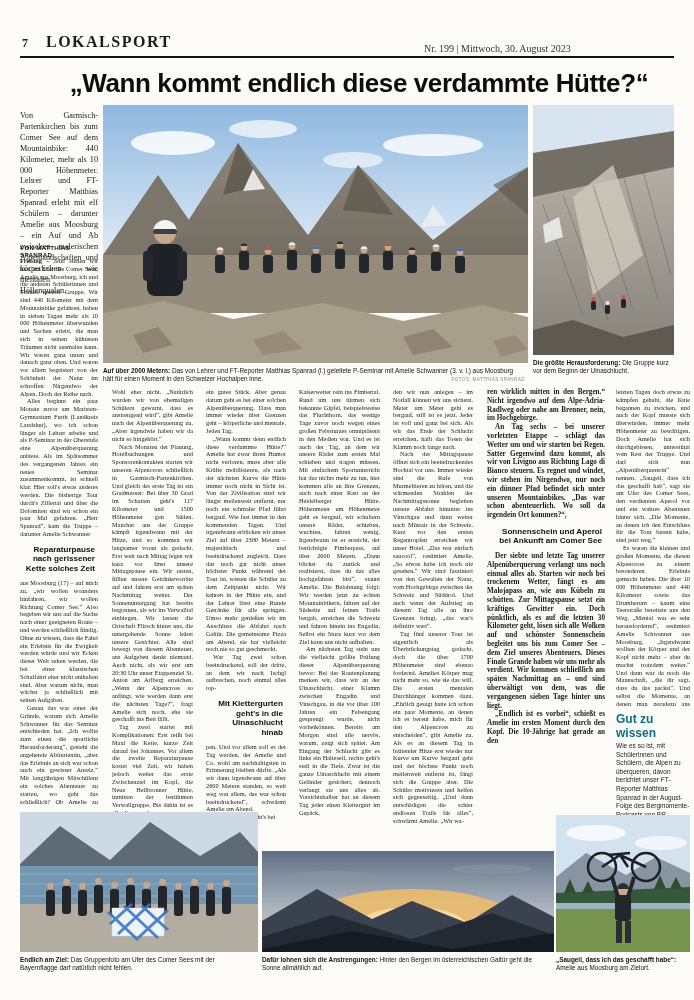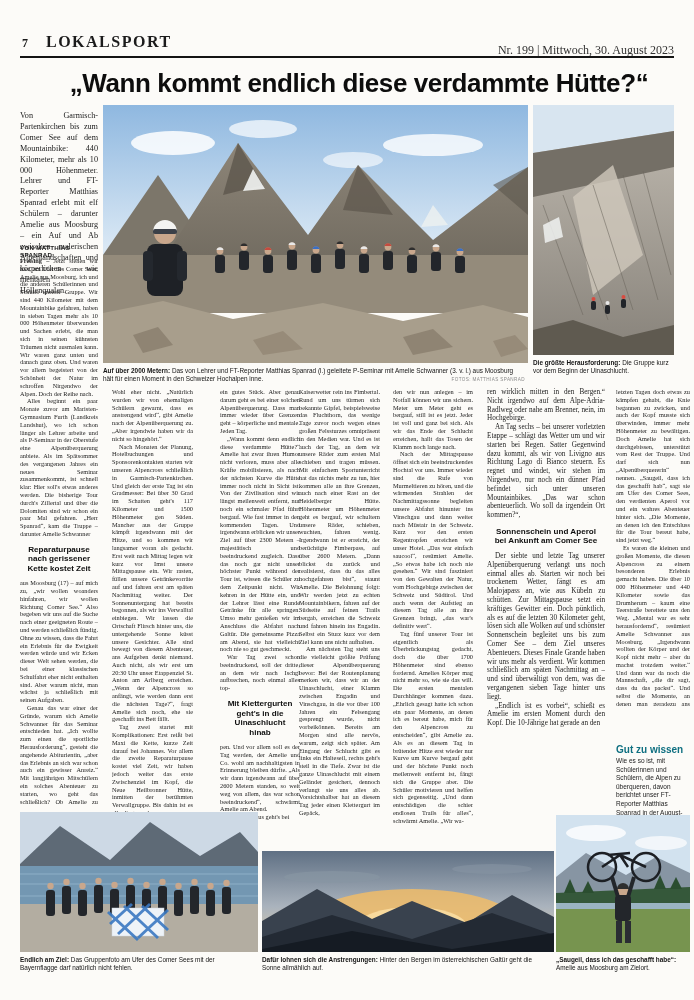--- a/index.html
+++ b/index.html
@@ -2,45 +2,45 @@
 <html lang="de"><head>
 <meta charset="utf-8">
 <style>
   html,body{margin:0;padding:0;background:#e9e7e2;}
   .page{position:relative;width:694px;height:1000px;margin:0 auto;background:#fcfbf8;
         font-family:"Liberation Serif",serif;color:#1b1b1b;overflow:hidden;}
   .abs{position:absolute;}
   
   .pageno{font-size:12px;font-weight:bold;}
   .section{font-size:16px;font-weight:bold;letter-spacing:1.5px;}
-  .issue{font-size:12px;color:#333;text-align:right;}
+  .issue{font-size:10px;color:#333;text-align:left;}
   .head-rule{height:2px;background:#141414;}
   
   .headline{width:694px;text-align:center;font-family:"Liberation Sans",sans-serif;
             font-weight:bold;font-size:26px;letter-spacing:-0.4px;color:#0d0d0d;padding-left:12px;}
   
   .intro{font-size:8.2px;line-height:10.9px;font-weight:normal;text-align:justify;}
   .byline{font-family:"Liberation Sans",sans-serif;font-weight:bold;font-size:6.2px;
           letter-spacing:0.3px;}
   
   .col{font-size:6.3px;line-height:7.8px;text-align:justify;overflow:hidden;hyphens:auto;}
   .col p{margin:0;text-indent:7px;}
   .col p.noindent{text-indent:0;}
   .col p strong{font-weight:bold;}
   .col .subhead{font-family:"Liberation Sans",sans-serif;font-weight:bold;font-size:8.1px;
-                line-height:9.5px;text-align:center;margin:7px 3px 6px;text-indent:0;color:#101010;}
+                line-height:9.5px;text-align:right;margin:7px 3px 6px;text-indent:0;color:#101010;}
   .col-wide{font-size:7.2px;line-height:8.8px;}
-  .col-wide p{text-indent:8px;}
+  .col-wide p{text-indent:8px;font-weight:bold;}
   
   .caption{font-family:"Liberation Sans",sans-serif;font-size:6.4px;line-height:8.4px;color:#141414;text-align:left;}
   .caption strong{font-weight:bold;}
   .credit{font-family:"Liberation Sans",sans-serif;font-size:4.6px;letter-spacing:0.4px;
           color:#8a8a8a;text-align:right;}
   
-  .infobox-title{font-family:"Liberation Sans",sans-serif;font-weight:bold;font-size:10px;margin-top:32px;}
+  .infobox-title{font-family:"Liberation Sans",sans-serif;font-weight:bold;font-size:12px;}
   .infobox-text{font-family:"Liberation Sans",sans-serif;font-size:6.5px;line-height:8.6px;text-align:left;}
   figure{margin:0;}
   figure svg{display:block;}
 </style>
 </head>
 <body>
 
 <div class="page">
 
   <div class="abs pageno" style="left:22px;top:36px;">7</div>
@@ -48,21 +48,21 @@
   <div class="abs issue" style="left:424px;top:43px;width:250px;">Nr. 199 | Mittwoch, 30. August 2023</div>
   <div class="abs head-rule" style="left:20px;top:56px;width:654px;"></div>
 
   <h1 class="abs headline" style="left:0;top:68px;margin:0;">„Wann kommt endlich diese verdammte Hütte?“</h1>
 
   <div class="abs intro" style="left:20px;top:111px;width:78px;">Von Garmisch-Partenkirchen bis zum Comer See auf dem Mountainbike: 440 Kilometer, mehr als 10 000 Höhenmeter. Lehrer und FT-Reporter Matthias Spanrad erlebt mit elf Schülern – darunter Amelie aus Moosburg – ein Auf und Ab zwischen malerischen Alpenlandschaften und körperlichen wie mentalen Höllenqualen.</div>
   <div class="abs byline" style="left:20px;top:244px;width:78px;">VON MATTHIAS SPANRAD</div>
   <div class="abs col" style="left:20px;top:257px;width:78px;height:548px;">
       <p class="noindent"><strong>Freising –</strong> Jetzt stehen wir hier, am Ufer des Comer Sees, Amelie aus Moosburg, ich und die anderen Schülerinnen und Schüler unserer Gruppe. Wir sind 440 Kilometer mit dem Mountainbike gefahren, haben in sieben Tagen mehr als 10 000 Höhenmeter überwunden und Sachen erlebt, die man sich in seinen kühnsten Träumen nicht ausmalen kann. Wir waren ganz unten und danach ganz oben. Und waren vor allem begeistert von der Schönheit der Natur im schroffen Nirgendwo der Alpen. Doch der Reihe nach.</p>
       <p>Alles beginnt ein paar Monate zuvor am Maristen-Gymnasium Furth (Landkreis Landshut), wo ich schon länger als Lehrer arbeite und als P-Seminar in der Oberstufe eine Alpenüberquerung anbiete. Als im Spätsommer des vergangenen Jahres ein neues Seminar zusammenkommt, ist schnell klar: Hier soll's etwas anderes werden. Die bisherige Tour durch's Zillertal und über die Dolomiten sind wir schon ein paar Mal gefahren. „Herr Spanrad“, kam die Truppe – darunter Amelie Schwanner</p>
-      <h3 class="subhead">Reparaturpause nach gerissener Kette kostet Zeit</h3>
+      <h3 class="subhead">Reparaturpause nach gerissener Kette solches Zeit</h3>
       <p class="noindent">aus Moosburg (17) – auf mich zu, „wir wollen woanders hinfahren, wir wollen Richtung Comer See.“ Also begeben wir uns auf die Suche nach einer geeigneten Route – und werden schließlich fündig. Ohne zu wissen, dass die Fahrt ein Erlebnis für die Ewigkeit werden würde und wir Ecken dieser Welt sehen werden, die bei einer klassischen Schulfahrt eher nicht enthalten sind. Aber warum nicht, man wächst ja schließlich mit seinen Aufgaben.</p>
       <p>Genau das war einer der Gründe, warum sich Amelie Schwanner für das Seminar entschieden hat. „Ich wollte zum einen die sportliche Herausforderung“, gesteht die angehende Abiturientin, „aber das Erlebnis an sich war schon auch ein gewisser Anreiz.“ Mit langjährigen Mitschülern ein solches Abenteuer zu starten, wo geht das schließlich? Ob Amelie zu dem Zeitpunkt schon ahnt, was sie erwarten würde auf unserer Tour?</p>
     </div>
 
   <figure class="abs" style="left:103px;top:105px;">
     <svg width="425" height="258" viewBox="0 0 425 258">
       <defs>
         <linearGradient id="sky1" x1="0" y1="0" x2="0" y2="1">
           <stop offset="0" stop-color="#8fb8e0"></stop>
             <stop offset="1" stop-color="#e3eef7"></stop>
@@ -181,21 +181,21 @@
     <div class="caption" style="width:141px;margin-top:4px;">
       <strong>Die größte Herausforderung:</strong><span> Die Gruppe kurz vor dem Beginn der Uinaschlucht.</span>
     </div>
   </figure>
 
   <div class="abs col" style="left:112px;top:388px;width:81px;height:464px;">
       <p class="noindent">Wohl eher nicht. „Natürlich wurden wir von ehemaligen Schülern gewarnt, dass es anstrengend wird“, gibt Amelie nach der Alpenüberquerung zu. „Aber irgendwie haben wir da nicht so hingehört.“</p>
       <p>Nach Monaten der Planung, Hotelbuchungen und Sponsorenkontakten starten wir unseren Alpencross schließlich in Garmisch-Partenkirchen. Und gleich der erste Tag ist ein Gradmesser: Bei über 30 Grad im Schatten geht's 117 Kilometer und 1500 Höhenmeter gen Süden. Mancher aus der Gruppe kämpft irgendwann mit der Hitze, und so kommen wir langsamer voran als gedacht. Erst weit nach Mittag legen wir kurz vor Imst unsere Mittagspause ein. Wir rasten, füllen unsere Getränkevorräte auf und fahren erst am späten Nachmittag weiter. Der Sonnenuntergang hat bereits begonnen, als wir ins Verwalltal einbiegen. Wir lassen die Ortschaft Flirsch hinter uns, die untergehende Sonne küsst unsere Gesichter. Alle sind bewegt von diesem Abenteuer, ans Aufgeben denkt niemand. Auch nicht, als wir erst um 20:30 Uhr unser Etappenziel St. Anton am Arlberg erreichen. „Wenn der Alpencross so anfängt, wie werden dann erst die nächsten Tage?“, fragt Amelie sich noch, ehe sie geschafft ins Bett fällt.</p>
       <p>Tag zwei startet mit Komplikationen: Erst reißt bei Maxi die Kette, kurze Zeit darauf bei Johannes. Vor allem die zweite Reparaturpause kostet viel Zeit, wir haben jedoch weiter das erste Zwischenziel im Kopf, die Neue Heilbronner Hütte, inmitten der berühmten Verwallgruppe. Bis dahin ist es allerdings noch</p>
     </div>
-  <div class="abs col" style="left:220px;top:388px;width:80px;height:464px;">
+  <div class="abs col" style="left:206px;top:388px;width:80px;height:464px;">
       <p class="noindent">ein gutes Stück. Aber genau darum geht es bei einer solchen Alpenüberquerung. Dass man immer wieder über Grenzen geht – körperliche und mentale. Jeden Tag.</p>
       <p>„Wann kommt denn endlich diese verdammte Hütte?“ Amelie hat zwar ihren Humor nicht verloren, muss aber alle Kräfte mobilisieren, als nach der nächsten Kurve die Hütte immer noch nicht in Sicht ist. Von der Zivilisation sind wir längst meilenweit entfernt, nur noch ein schmaler Pfad führt bergauf. Wie fast immer in den kommenden Tagen. Und irgendwann erblicken wir unser Ziel auf über 2300 Metern – majestätisch und beeindruckend zugleich. Dass das noch gar nicht unser höchster Punkt während der Tour ist, wissen die Schüler zu dem Zeitpunkt nicht. Wir kehren in der Hütte ein, und der Lehrer lässt eine Runde Getränke für alle springen. Umso mehr genießen wir im Anschluss die Abfahrt nach Galtür. Die gemeinsame Pizza am Abend, sie hat vielleicht noch nie so gut geschmeckt.</p>
       <p>War Tag zwei schon beeindruckend, soll der dritte, an dem wir nach Ischgl aufbrechen, noch einmal alles top-</p>
       <h3 class="subhead">Mit Klettergurten geht's in die Uinaschlucht hinab</h3>
       <p class="noindent">pen. Und vor allem soll es der Tag werden, der Amelie und Co. wohl am nachhaltigsten in Erinnerung bleiben dürfte. „Als wir dann irgendwann auf über 2600 Metern standen, so weit weg von allem, das war schon beeindruckend“, schwärmt Amelie am Abend.</p>
       <p>Von Ischgl aus geht's bei</p>
     </div>
   <div class="abs col" style="left:299px;top:388px;width:81px;height:464px;">
       <p class="noindent">Kaiserwetter rein ins Fimbertal. Rund um uns türmen sich bekannte Gipfel, beispielsweise das Fluchthorn, das wenige Tage zuvor noch wegen eines großen Felssturzes omnipräsent in den Medien war. Und es ist auch der Tag, an dem wir unsere Räder zum ersten Mal schieben und tragen müssen. Mit einfachem Sportunterricht hat das nichts mehr zu tun, hier kommen alle an ihre Grenzen, auch nach einer Rast an der Heidelberger Hütte. Höhenmeter um Höhenmeter geht es bergauf, wir schultern unsere Räder, schieben, wuchten, fahren wenig. Irgendwann ist er erreicht, der berüchtigte Fimberpass, auf über 2600 Metern. „Dann blickst du zurück und realisierst, dass du das alles hochgefahren bist“, staunt Amelie. Die Belohnung folgt: Wir werden jetzt zu echten Mountainbikern, fahren auf der Südseite auf feinen Trails bergab, erreichen die Schweiz und fahren hinein ins Engadin. Selbst ein Sturz kurz vor dem Ziel kann uns nicht aufhalten.</p>
       <p>Am nächsten Tag steht uns die vielleicht größte Prüfung dieser Alpenüberquerung bevor: Bei der Routenplanung merken wir, dass wir an der Uinaschlucht, einer Klamm zwischen Engadin und Vinschgau, in die vor über 100 Jahren ein Felsengang gesprengt wurde, nicht vorbeikönnen. Bereits am Morgen sind alle nervös, warum, zeigt sich später. Am Eingang der Schlucht gibt es links ein Halteseil, rechts geht's steil in die Tiefe. Zwar ist die ganze Uinaschlucht mit einem Geländer gesichert, dennoch verlangt sie uns alles ab. Vorsichtshalber hat an diesem Tag jeder einen Klettergurt im Gepäck,</p>

